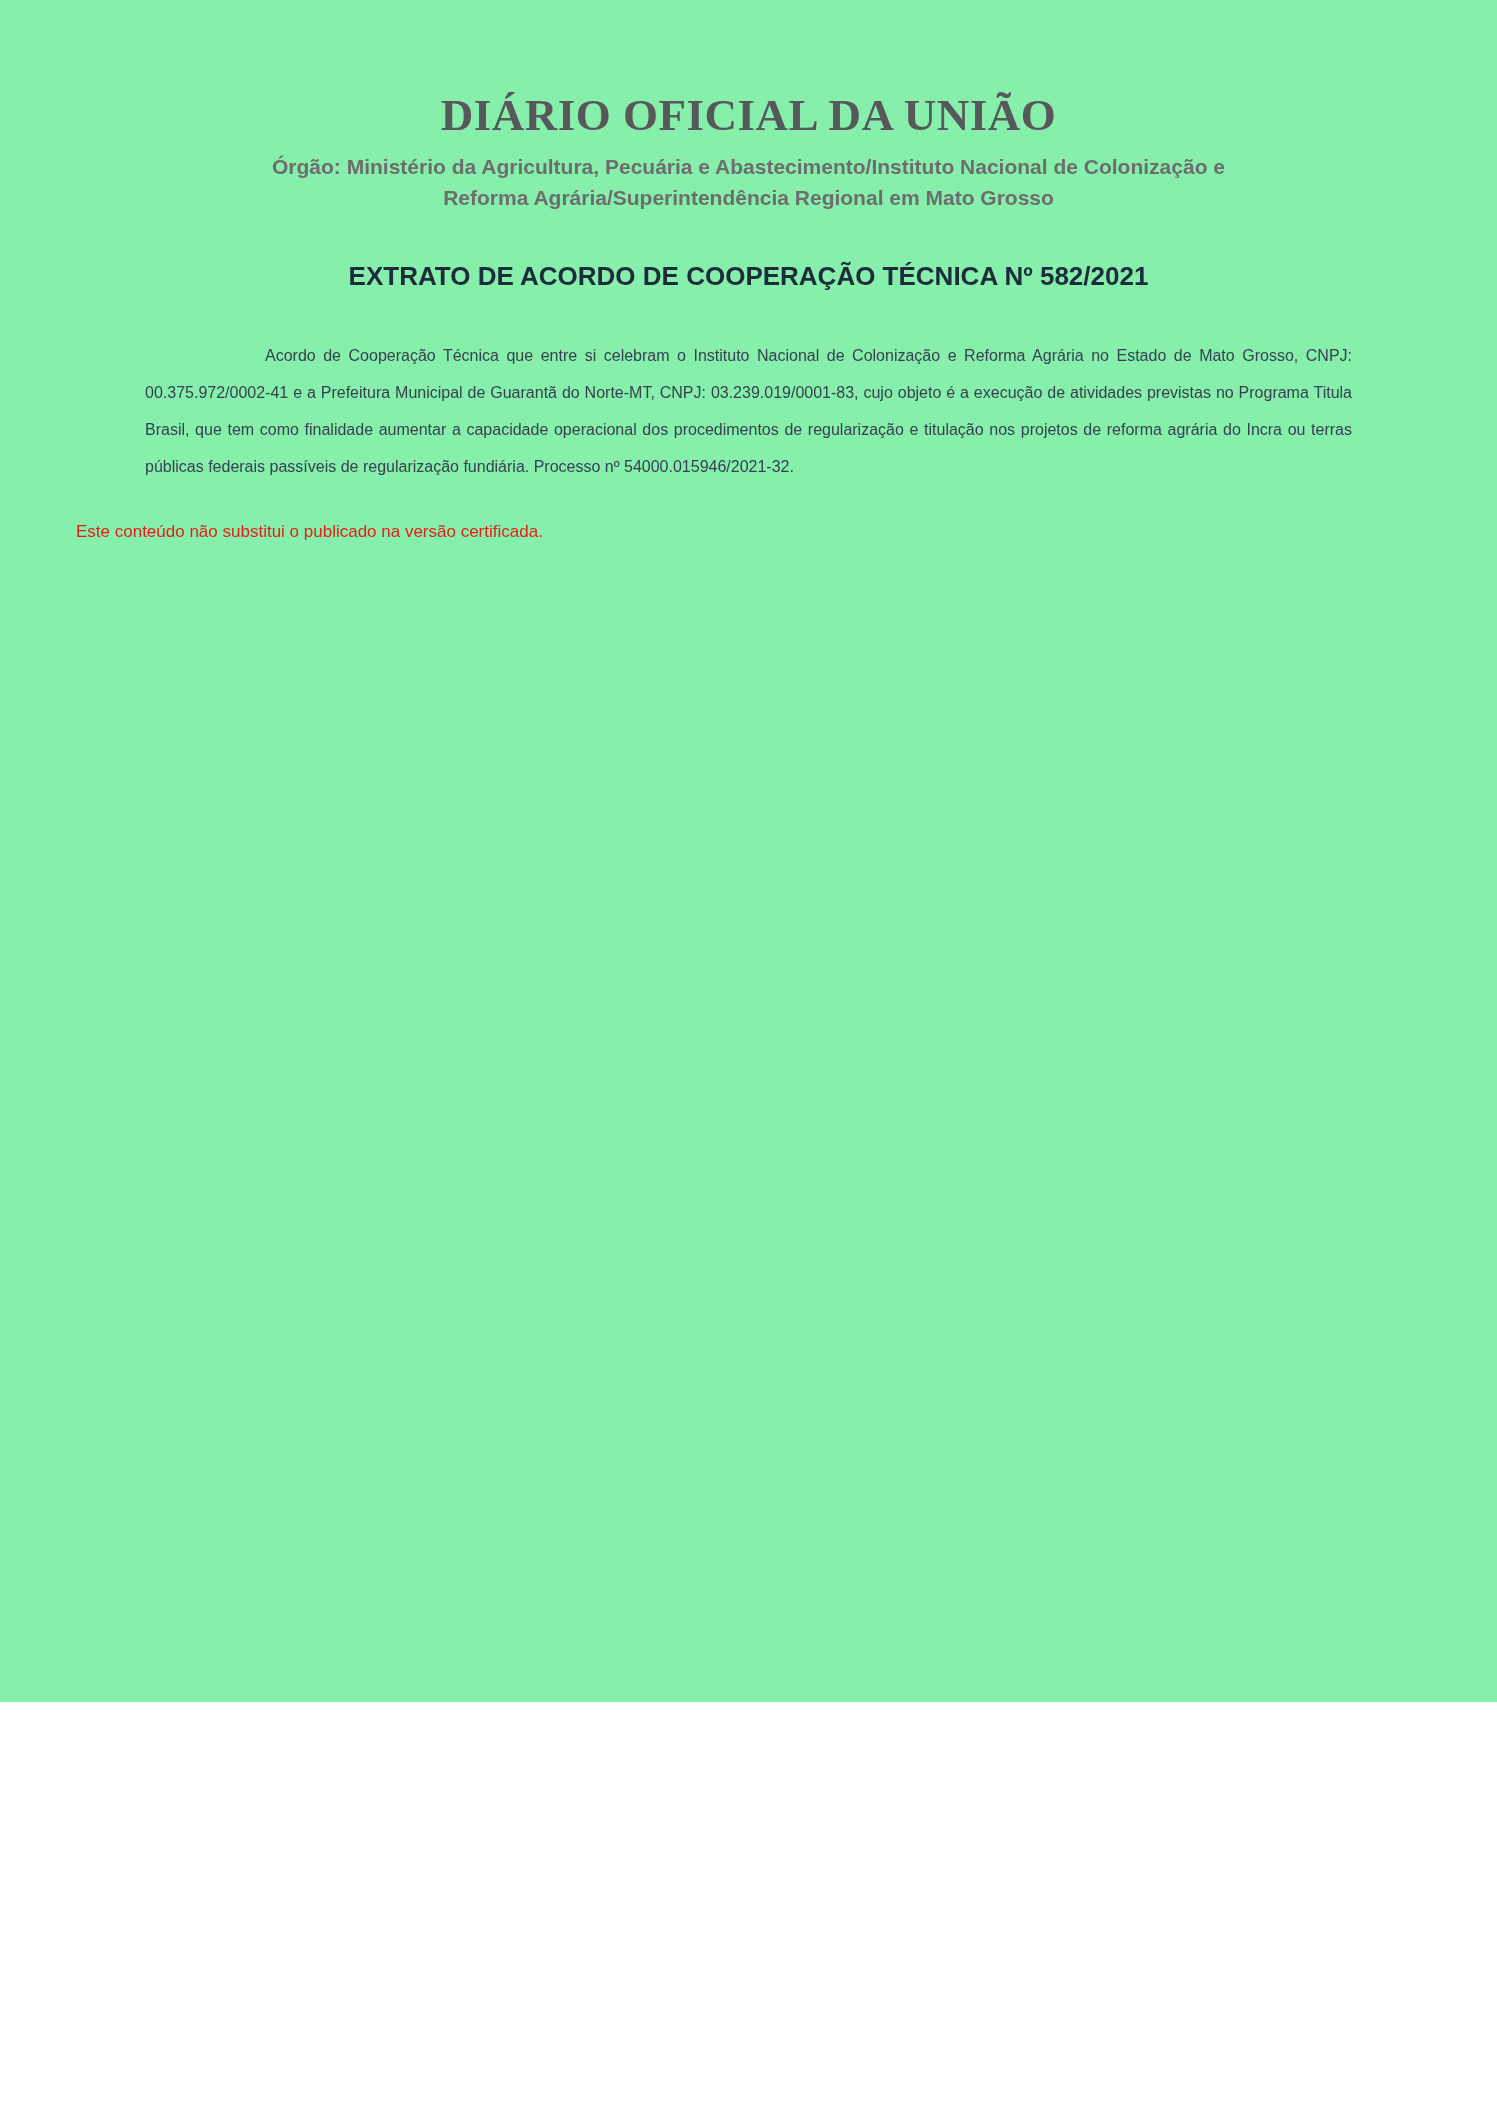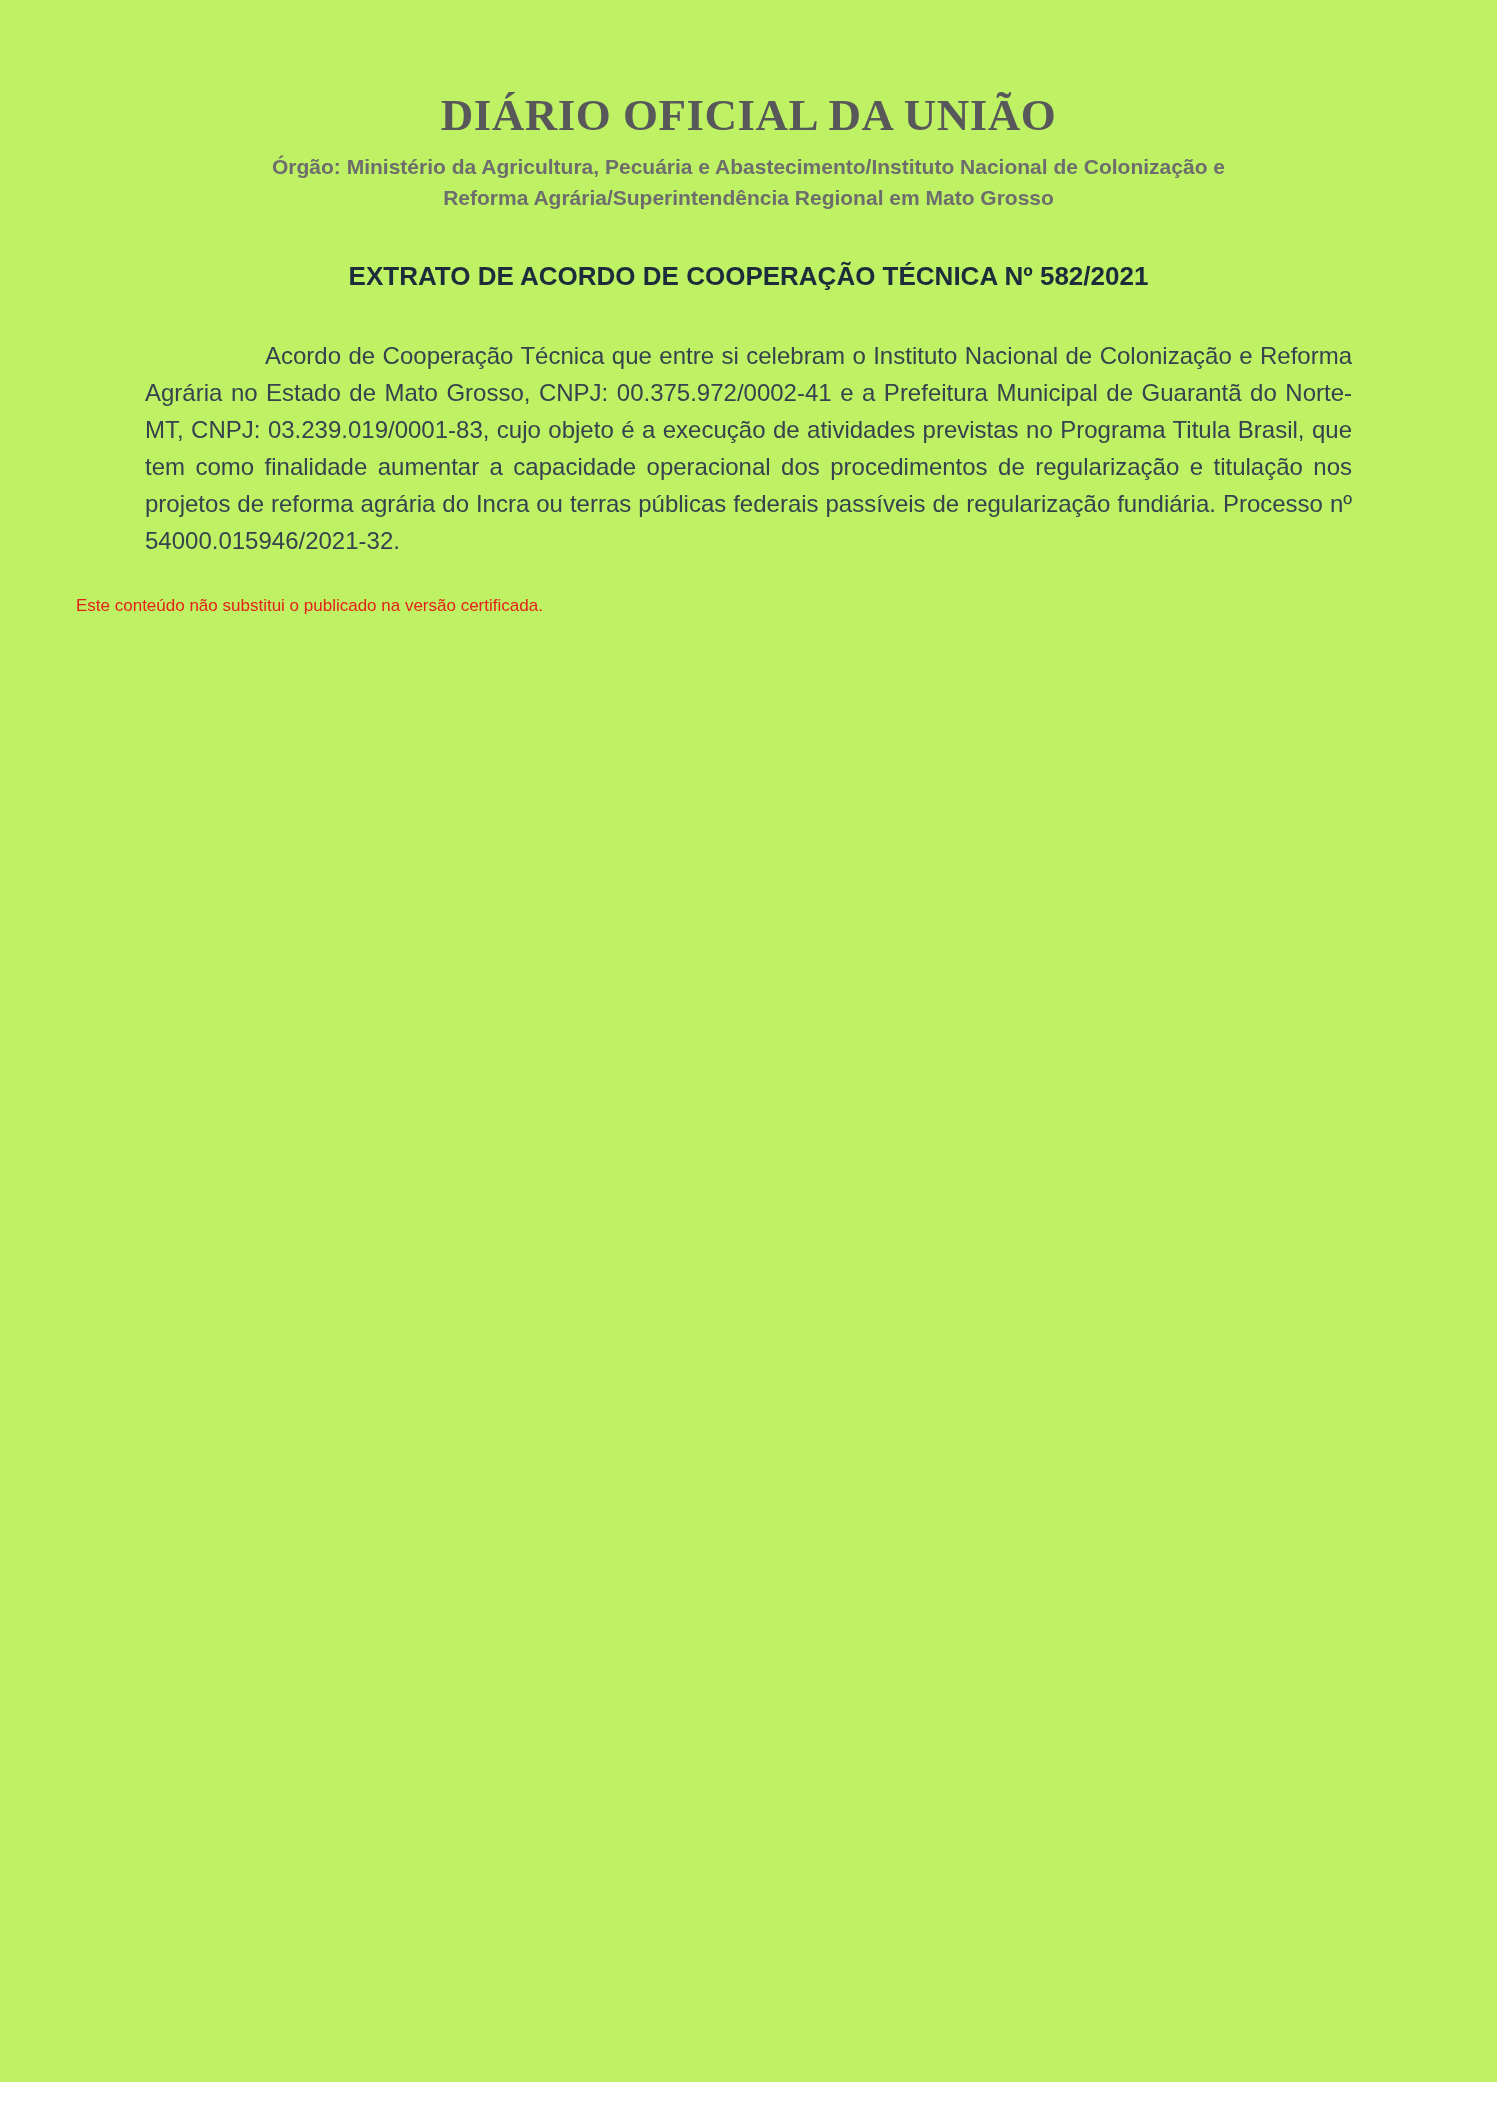--- a/index.html
+++ b/index.html
@@ -9,22 +9,22 @@
   }
   body {
     width: 1497px;
     height: 2115px;
     overflow: hidden;
     font-family: "Liberation Sans", sans-serif;
     -webkit-font-smoothing: antialiased;
   }
   .page {
     width: 1497px;
-    height: 2082px;
-    background: #bef264;
+    height: 1702px;
+    background: #86efac;
     box-sizing: border-box;
     padding-top: 90px;
   }
   .masthead {
     text-align: center;
   }
   .masthead h1 {
     margin: 0;
     font-family: "Liberation Serif", "DejaVu Serif", serif;
     font-weight: 700;
@@ -61,21 +61,21 @@
     font-weight: 700;
     font-size: 26px;
     line-height: 31px;
   }
   .article-body {
     margin: 45px 145px 0 145px;
     width: 1207px;
     text-align: justify;
     text-indent: 120px;
     color: #36424d;
-    font-size: 24px;
+    font-size: 16px;
     line-height: 37px;
     font-weight: 400;
   }
   .disclaimer {
     margin: 36px 145px 0 76px;
     text-align: left;
     color: #e32119;
     font-size: 17px;
     line-height: 21px;
     font-weight: 400;

